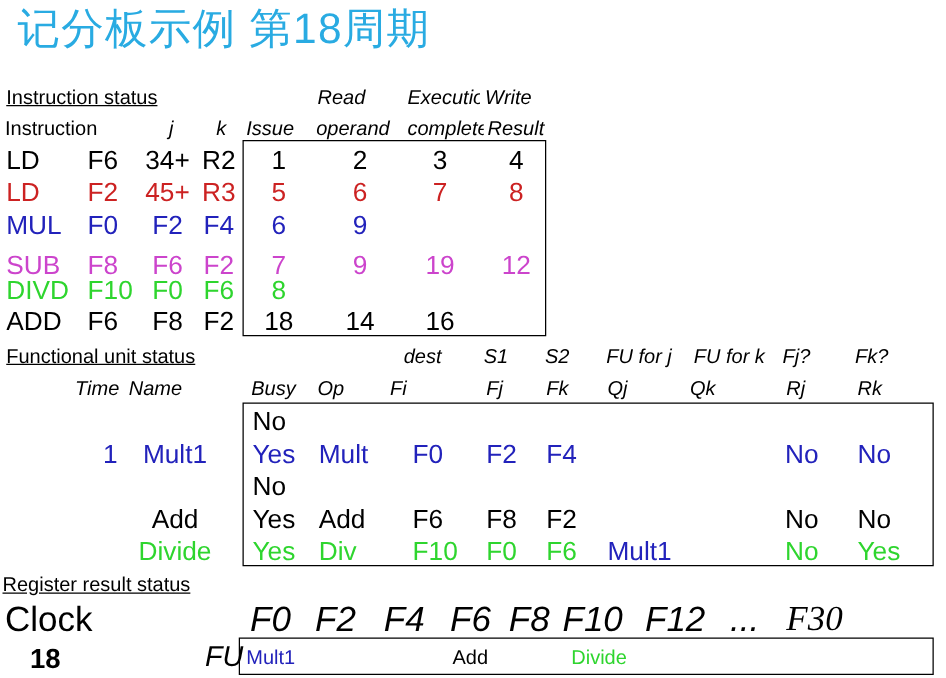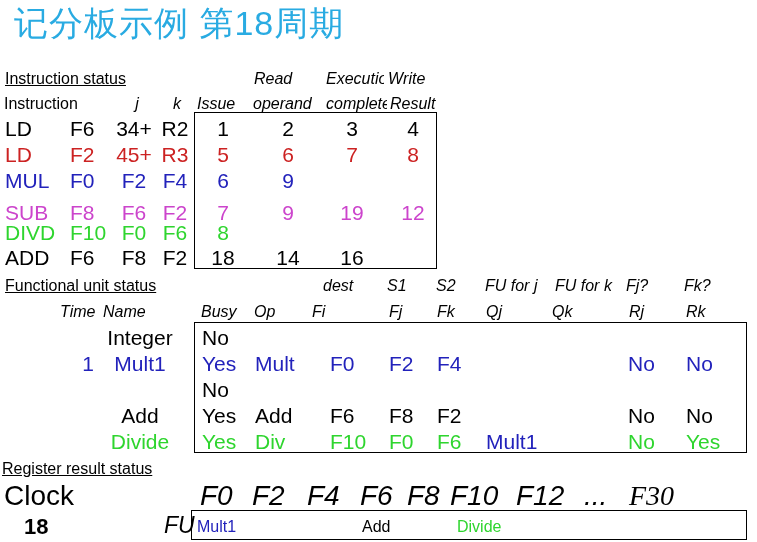--- a/index.html
+++ b/index.html
@@ -147,21 +147,20 @@
   <div class="abs t21 it" style="left:437px; top:299px;">Fk</div>
   <div class="abs t21 it" style="left:486px; top:299px;">Qj</div>
   <div class="abs t21 it" style="left:552px; top:299px;">Qk</div>
   <div class="abs t21 it" style="left:629px; top:299px;">Rj</div>
   <div class="abs t21 it" style="left:686px; top:299px;">Rk</div>
 
   <div class="box" style="left:194px; top:322px; width:553px; height:131px;"></div>
 
   <div class="row c-black" style="top:325px;">
     <span class="fc-time"></span>
-    <span class="fc-name">Integer</span>
     <span class="fc-busy">No</span>
     <span class="fc-op"></span>
     <span class="fc-fi"></span>
     <span class="fc-fj"></span>
     <span class="fc-fk"></span>
     <span class="fc-qj"></span>
     <span class="fc-qk"></span>
     <span class="fc-rj"></span>
     <span class="fc-rk"></span>
   </div>

